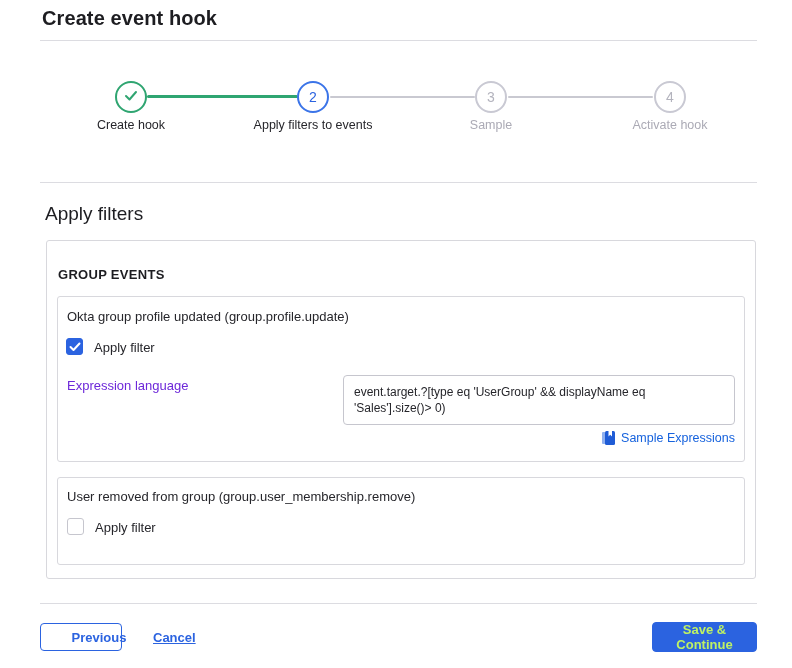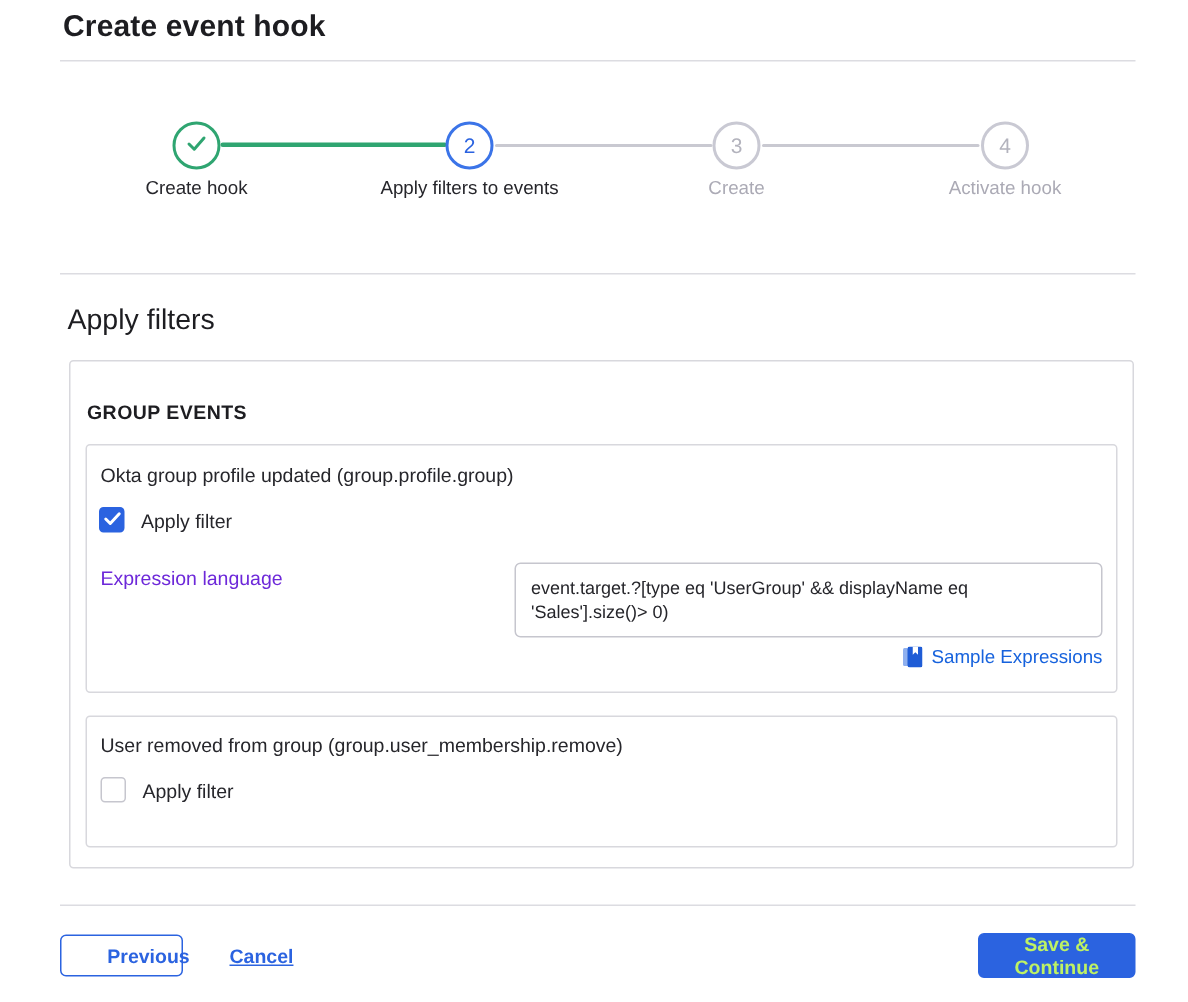--- a/index.html
+++ b/index.html
@@ -106,37 +106,37 @@
   <div class="abs step-circle step-current" style="left:297px;">
     <span>2</span>
   </div>
   <div class="abs connector connector-gray1"></div>
   <div class="abs step-label done-cur" style="left:313px;">Apply filters to events</div>
 
   <div class="abs step-circle step-upcoming" style="left:475px;">
     <span>3</span>
   </div>
   <div class="abs connector connector-gray2"></div>
-  <div class="abs step-label upcoming" style="left:491px;">Create</div>
+  <div class="abs step-label upcoming" style="left:491px;">Sample</div>
 
   <div class="abs step-circle step-upcoming" style="left:654px;">
     <span>4</span>
   </div>
   <div class="abs step-label upcoming" style="left:670px;">Activate hook</div>
 </div>
 
 <div class="abs rule rule-mid"></div>
 
 <h2 class="abs section-heading">Apply filters</h2>
 
 <div class="abs outer-card"></div>
 <div class="abs group-title">GROUP EVENTS</div>
 
 <div class="abs inner-card inner-card-1"></div>
-<div class="abs event-label event-label-1">Okta group profile updated (group.profile.group)</div>
+<div class="abs event-label event-label-1">Okta group profile updated (group.profile.update)</div>
 <div class="abs checkbox checkbox-checked">
   <span>
     <svg width="12" height="10" viewBox="0 0 12 10">
         <polyline points="1.5,5 4.5,8 10.5,1.5" fill="none" stroke="#ffffff" stroke-width="2" stroke-linecap="round" stroke-linejoin="round"></polyline>
       </svg>
   </span>
 </div>
 <label class="abs checkbox-label checkbox-label-1">Apply filter</label>
 
 <div class="abs expression-label">Expression language</div>

